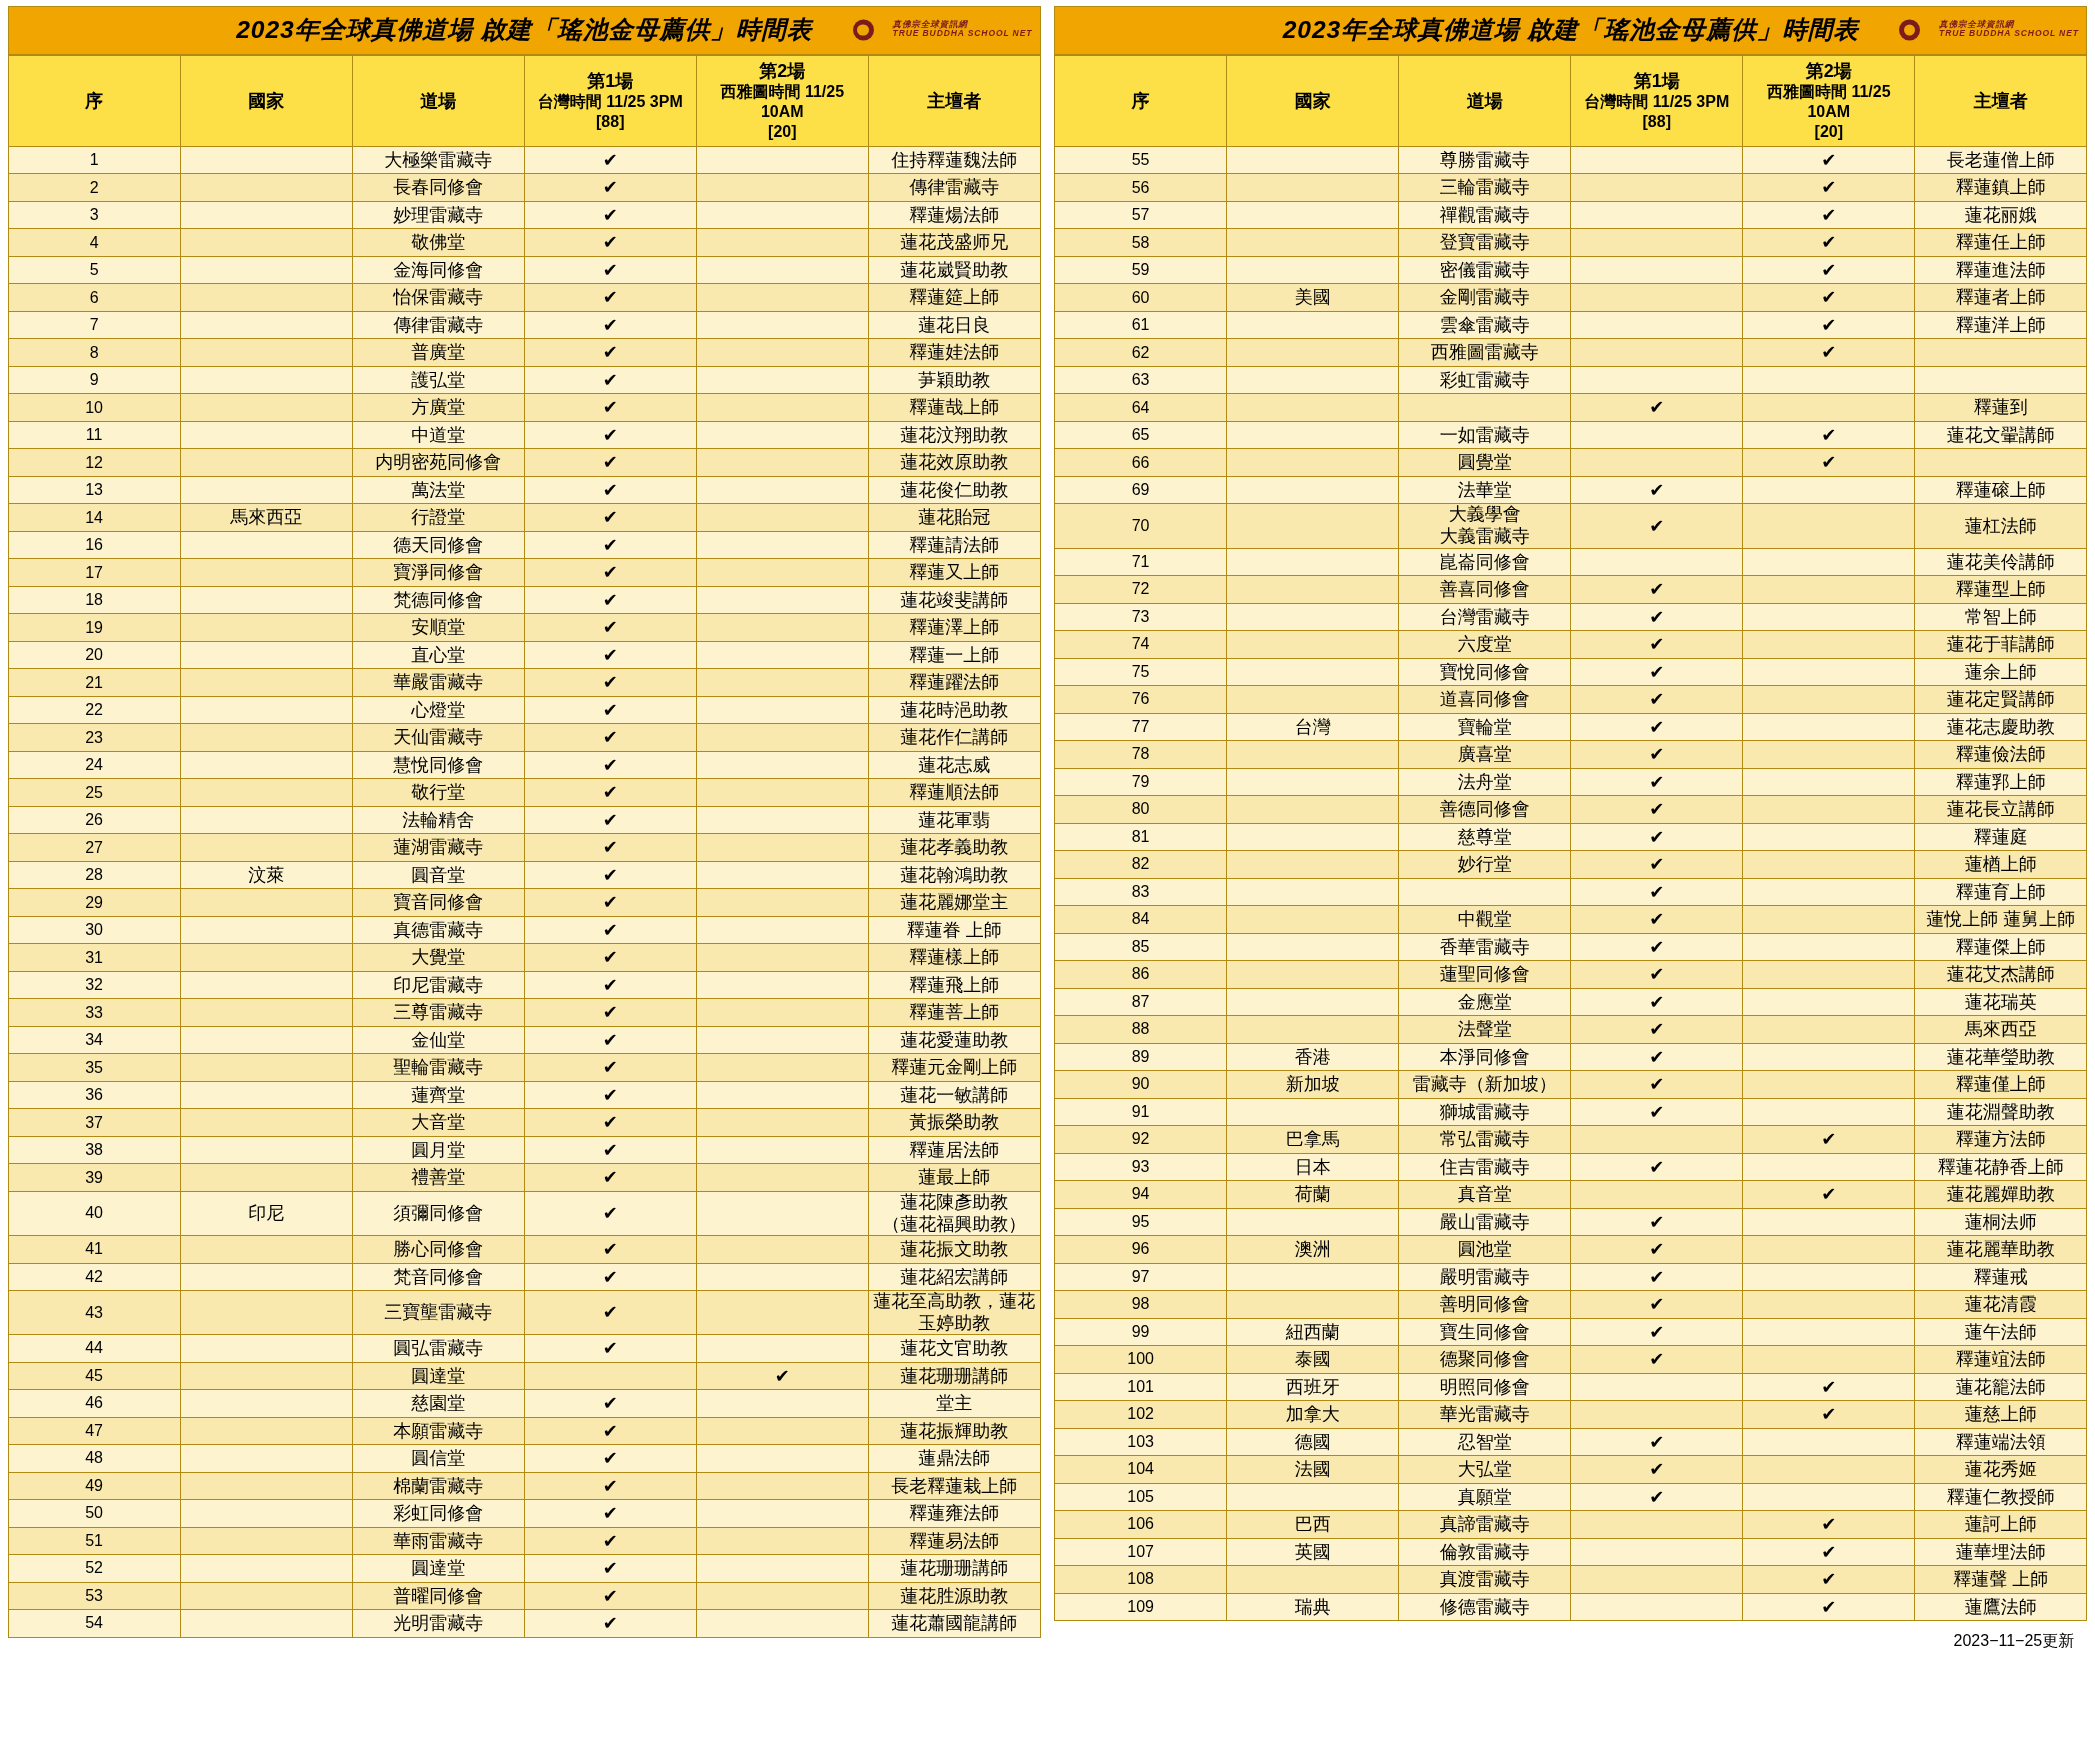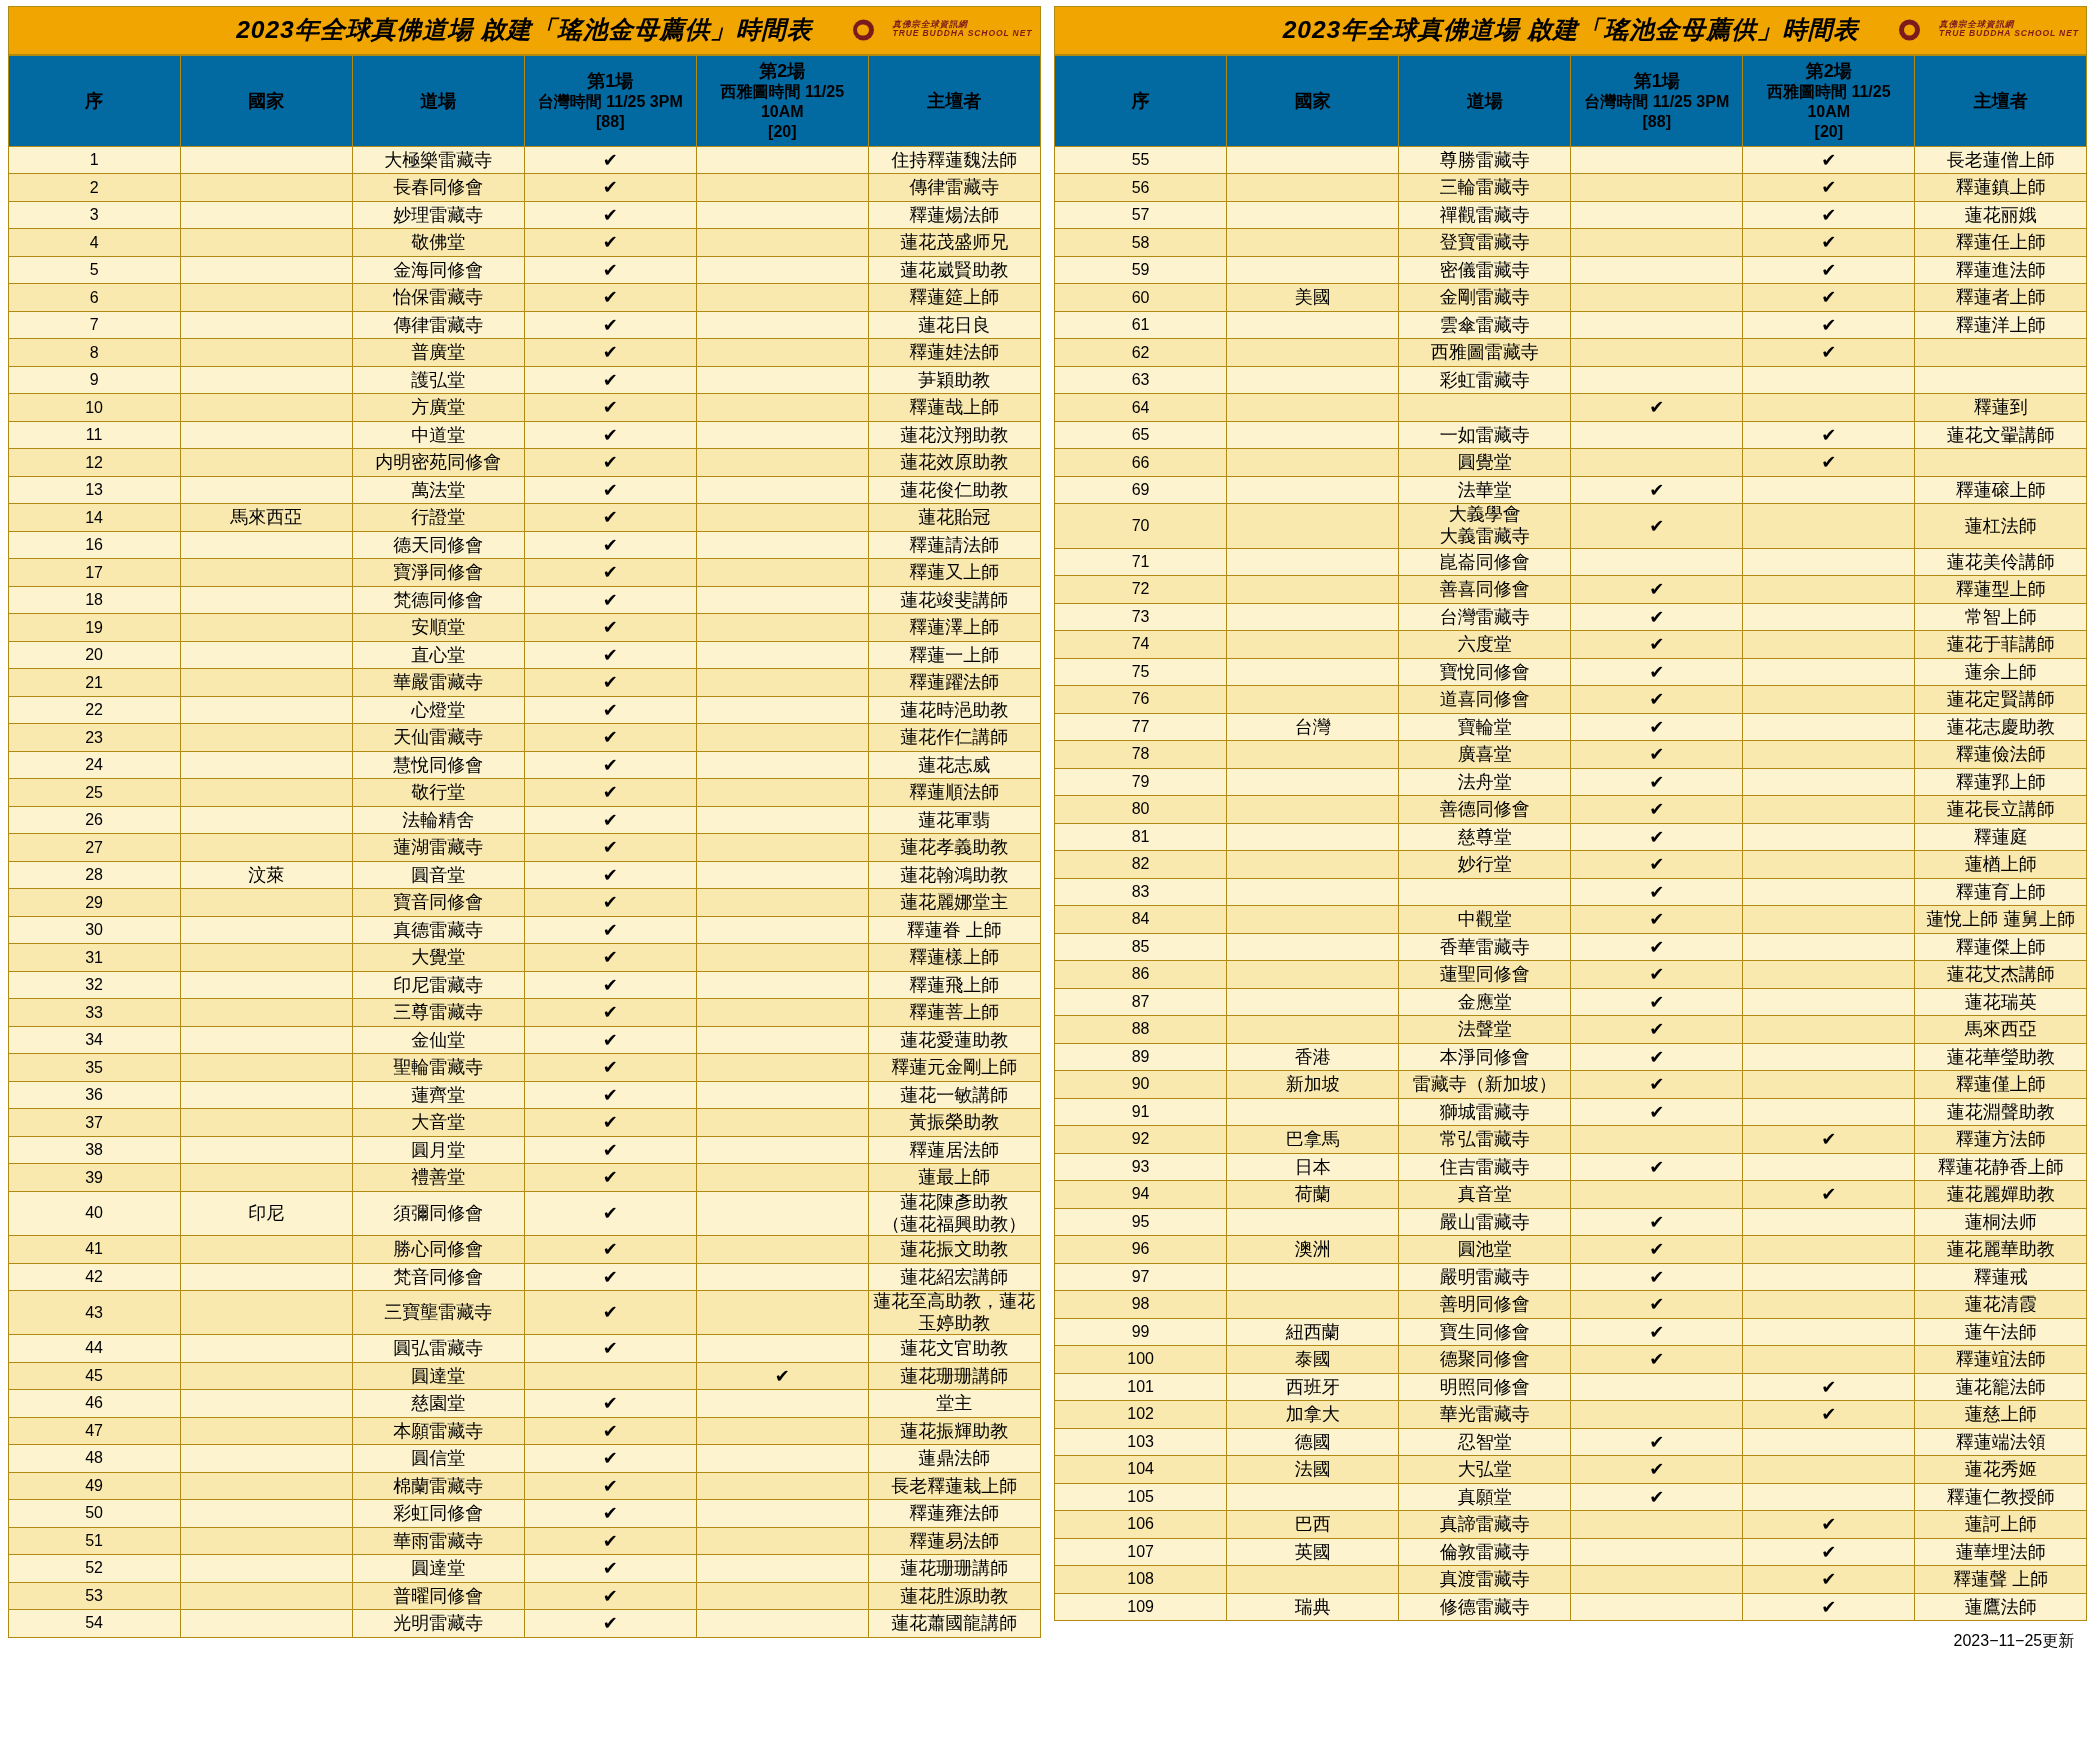--- a/index.html
+++ b/index.html
@@ -11,21 +11,21 @@
   td,th{border:0.9px solid #b08a12;padding:0;}
   .titlebar{background:#f0a500;color:#000;font-weight:bold;font-size:24.6px;text-align:center;
             padding:6.6px 0 7.6px 0;border:0.9px solid #b08a12;position:relative;letter-spacing:0.9px;font-style:italic;}
   .titlebar .logo{position:absolute;right:7.6px;top:50%;transform:translateY(-50%);
             display:flex;align-items:flex-start;gap:19px;}
   .logo .dot{width:21px;height:21px;border-radius:50%;background:#7b1b1b;
             display:inline-block;position:relative;}
   .logo .dot::after{content:"";position:absolute;left:4.7px;top:4.7px;width:11.4px;height:11.4px;
             border-radius:50%;background:#f0a500;}
   .logo .txt{font-size:8.5px;line-height:1.05;color:#7b1b1b;font-weight:bold;text-align:left;}
-  thead th{background:#0369a1;font-weight:bold;font-size:18px;color:#000;text-align:center;
+  thead th{background:#fde047;font-weight:bold;font-size:18px;color:#000;text-align:center;
            padding:3.8px 1.9px;line-height:1.25;}
   thead th .sub{display:block;font-size:16px;font-weight:bold;}
   td{font-size:18px;text-align:center;height:26.5px;line-height:1.15;color:#000;}
   tbody tr:nth-child(odd) td{background:#fdf3cf;}
   tbody tr:nth-child(even) td{background:#fae9ae;}
   td.seq{width:36px;font-size:16px;}
   td.country{width:68px;}
   td.temple{width:142px;}
   td.s1{width:151px;}
   td.s2{width:151px;}

